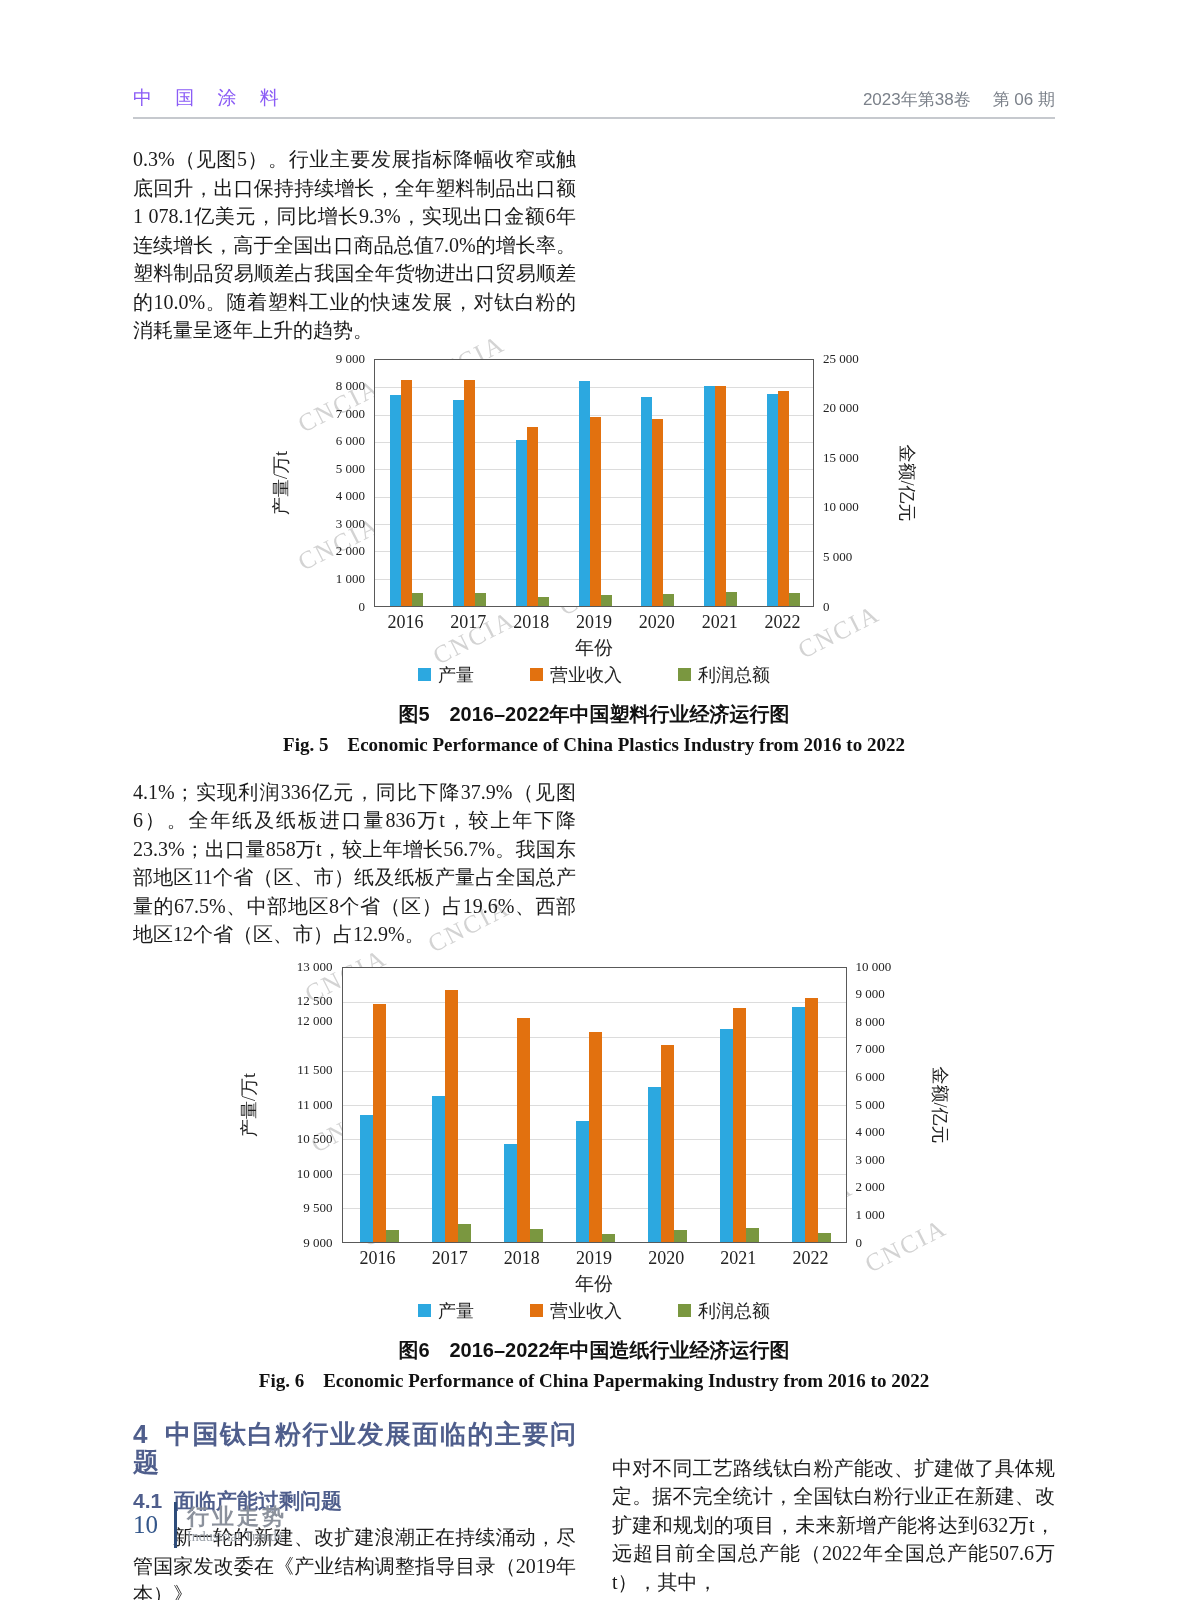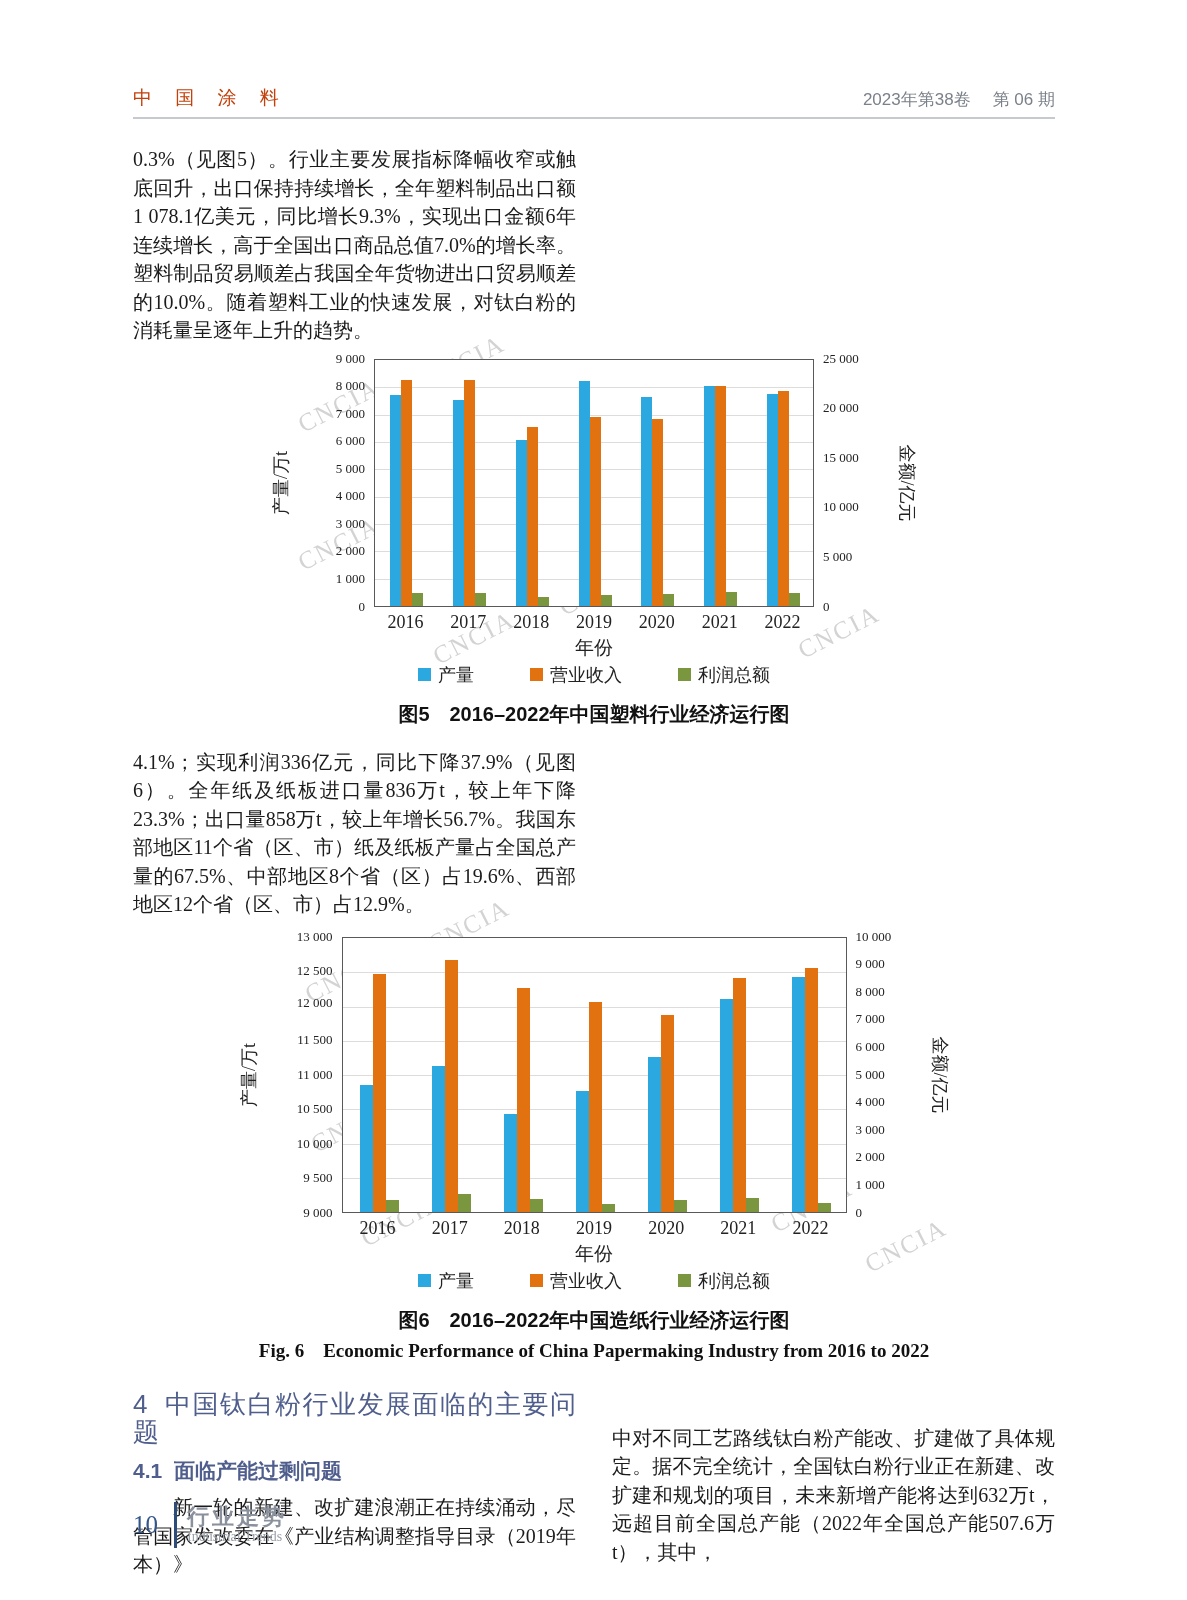--- a/index.html
+++ b/index.html
@@ -3,32 +3,32 @@
 <meta charset="utf-8">
 <style>
   html,body{margin:0;padding:0;background:#ffffff;}
   .page{position:relative;width:1187px;height:1600px;background:#ffffff;overflow:hidden;
         font-family:"Liberation Serif",serif;color:#1b1b1b;}
   .content{position:absolute;left:133px;top:85px;width:922px;}
 
   
   .pagehead{display:flex;justify-content:space-between;align-items:flex-end;
             border-bottom:2px solid #c6c9ce;padding-bottom:6px;}
-  .jname{color:#c2410c;font-size:19px;letter-spacing:9px;font-family:"Liberation Sans",sans-serif;}
+  .jname{color:#8b5cf6;font-size:19px;letter-spacing:9px;font-family:"Liberation Sans",sans-serif;}
   .jissue{color:#7b818a;font-size:17px;font-family:"Liberation Sans",sans-serif;}
   .jissue span{margin-left:22px;}
 
   
   .cols{display:flex;gap:36px;margin-top:26px;}
   .col{width:443px;text-align:justify;font-size:20px;line-height:28.5px;}
   .indent{text-indent:2em;}
   .h-sec{font-family:"Liberation Sans",sans-serif;font-weight:bold;color:#5a6a99;
          font-size:22px;margin-bottom:8px;}
   .h-sec .t{text-decoration:underline;text-underline-offset:4px;}
-  .h4big{font-family:"Liberation Sans",sans-serif;font-weight:normal;color:#4f5e8c;
+  .h4big{font-family:"Liberation Sans",sans-serif;font-weight:bold;color:#4f5e8c;
          font-size:26px;margin:2px 0 10px 0;}
   .h41{font-family:"Liberation Sans",sans-serif;font-weight:bold;color:#4f5e8c;
        font-size:21px;margin-bottom:8px;}
 
   
   .figure{margin-top:14px;}
   .chart{position:relative;margin:0 auto;font-family:"Liberation Serif",serif;color:#222;}
   .plot{position:absolute;border:1px solid #595959;background:#fff;box-sizing:border-box;}
   .gridline{position:absolute;left:0;right:0;height:1px;background:#dcdcdc;}
   .bar{position:absolute;bottom:0;}
@@ -167,20 +167,21 @@
               <span class="lg-sq" style="background: rgb(226, 113, 15);"></span>
               <span>营业收入</span>
             </span>
             <span class="lg-item">
               <span class="lg-sq" style="background: rgb(122, 151, 64);"></span>
               <span>利润总额</span>
             </span>
           </div>
         </div>
       <div class="cap-cn">图5　2016–2022年中国塑料行业经济运行图</div>
+      <div class="cap-en">Fig. 5　Economic Performance of China Plastics Industry from 2016 to 2022</div>
     </div>
 
     <div class="cols" style="margin-top:20px;">
       <div class="col">
         <div>4.1%；实现利润336亿元，同比下降37.9%（见图6）。全年纸及纸板进口量836万t，较上年下降23.3%；出口量858万t，较上年增长56.7%。我国东部地区11个省（区、市）纸及纸板产量占全国总产量的67.5%、中部地区8个省（区）占19.6%、西部地区12个省（区、市）占12.9%。</div>
       </div>
     </div>
 
     <div class="figure" style="margin-top:18px;">
       <div class="chart" style="width: 717px; height: 360px;">
@@ -209,21 +210,21 @@
             <div class="bar" style="left: 331px; width: 13px; height: 12px; background: rgb(122, 151, 64);"></div>
             <div class="bar" style="left: 377px; width: 13px; height: 213px; background: rgb(44, 168, 224);"></div>
             <div class="bar" style="left: 390px; width: 13px; height: 234px; background: rgb(226, 113, 15);"></div>
             <div class="bar" style="left: 403px; width: 13px; height: 14px; background: rgb(122, 151, 64);"></div>
             <div class="bar" style="left: 449px; width: 13px; height: 235px; background: rgb(44, 168, 224);"></div>
             <div class="bar" style="left: 462px; width: 13px; height: 244px; background: rgb(226, 113, 15);"></div>
             <div class="bar" style="left: 475px; width: 13px; height: 9px; background: rgb(122, 151, 64);"></div>
           </div>
           <div class="tick tick-l" style="left: 0px; top: -10px; width: 97px;">13 000</div>
           <div class="tick tick-l" style="left: 0px; top: 24.5px; width: 97px;">12 500</div>
-          <div class="tick tick-l" style="left: 0px; top: 56px; width: 97px;">12 000</div>
+          <div class="tick tick-l" style="left: 0px; top: 44px; width: 97px;">12 000</div>
           <div class="tick tick-l" style="left: 0px; top: 93.5px; width: 97px;">11 500</div>
           <div class="tick tick-l" style="left: 0px; top: 128px; width: 97px;">11 000</div>
           <div class="tick tick-l" style="left: 0px; top: 162.5px; width: 97px;">10 500</div>
           <div class="tick tick-l" style="left: 0px; top: 197px; width: 97px;">10 000</div>
           <div class="tick tick-l" style="left: 0px; top: 231.5px; width: 97px;">9 500</div>
           <div class="tick tick-l" style="left: 0px; top: 266px; width: 97px;">9 000</div>
           <div class="tick tick-r" style="left: 620px; top: -10px; width: 72px;">10 000</div>
           <div class="tick tick-r" style="left: 620px; top: 17.6px; width: 72px;">9 000</div>
           <div class="tick tick-r" style="left: 620px; top: 45.2px; width: 72px;">8 000</div>
           <div class="tick tick-r" style="left: 620px; top: 72.8px; width: 72px;">7 000</div>

